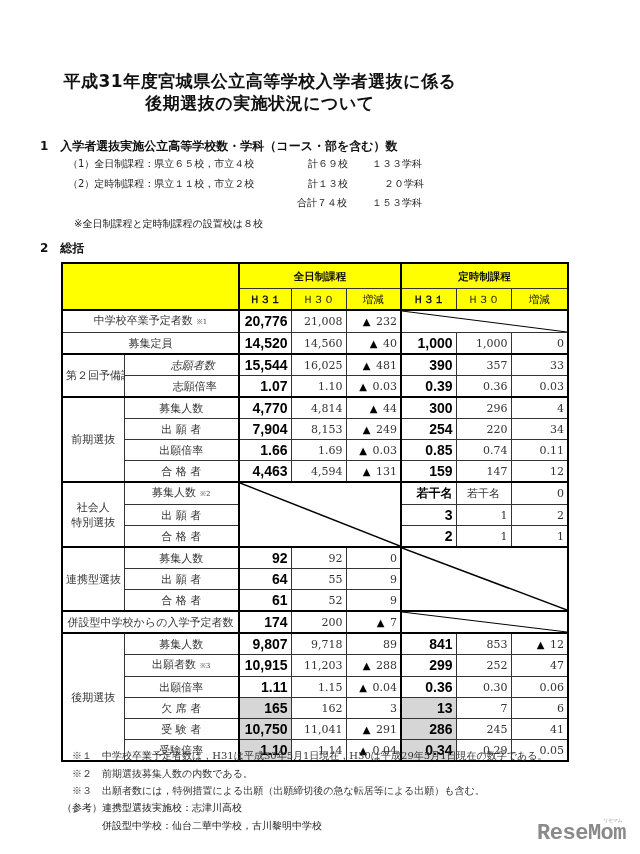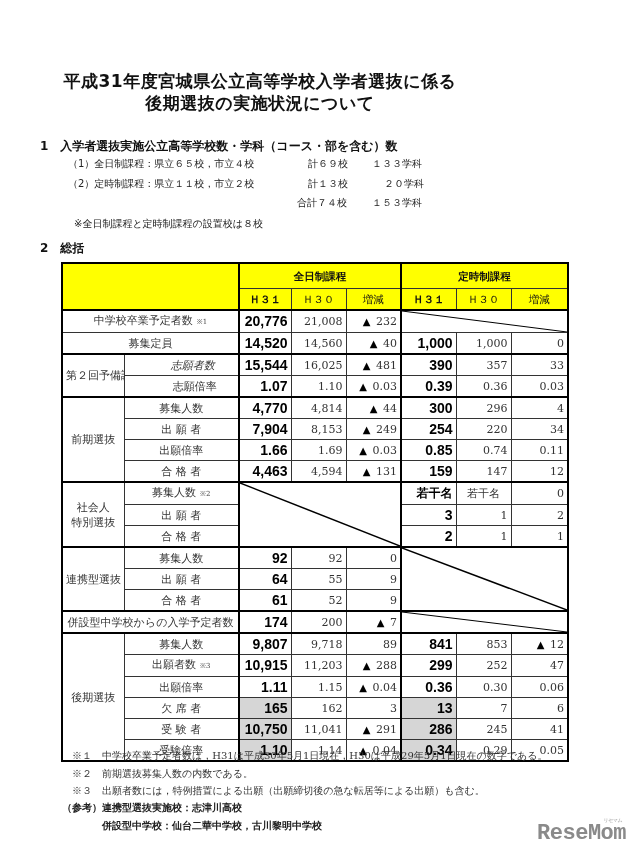--- a/index.html
+++ b/index.html
@@ -24,21 +24,21 @@
                       font-size: 14px; color: #000; }
   table.main td.gray { background: #d6d6d6; }
   table.main td.diag { padding: 0; position: relative; }
   .thickL { border-left: 2px solid #000 !important; }
   .thickT { border-top: 2px solid #000 !important; }
   .note { font-size: 7px; color: #444; margin-left: 4px; }
   .tri { font-family: "DejaVu Sans", sans-serif; font-size: 10px; color: #000; margin-right: 2px; }
   svg.diagsvg { position: absolute; left: 0; top: 0; width: 100%; height: 100%; }
 
   .foot { position: absolute; font-size: 10px; color: #333; white-space: nowrap; font-family: "DejaVu Serif", serif; }
-  .ref { position: absolute; font-size: 10px; font-weight: bold; color: #222; white-space: nowrap; }
+  .ref { position: absolute; font-size: 10px; font-weight: normal; color: #222; white-space: nowrap; }
   .wm { position: absolute; right: 14px; bottom: 8px; font-family: Liberation Mono, monospace;
         font-weight: bold; font-size: 22px; color: #8a8a8a; letter-spacing: -0.5px; }
   .wm small { position: absolute; right: 4px; top: -4px; font-size: 5px; color: #999; font-weight: normal; }
 </style>
 </head>
 <body>
 
 <div class="title t1">平成31年度宮城県公立高等学校入学者選抜に係る</div>
 <div class="title t2">後期選抜の実施状況について</div>
 

